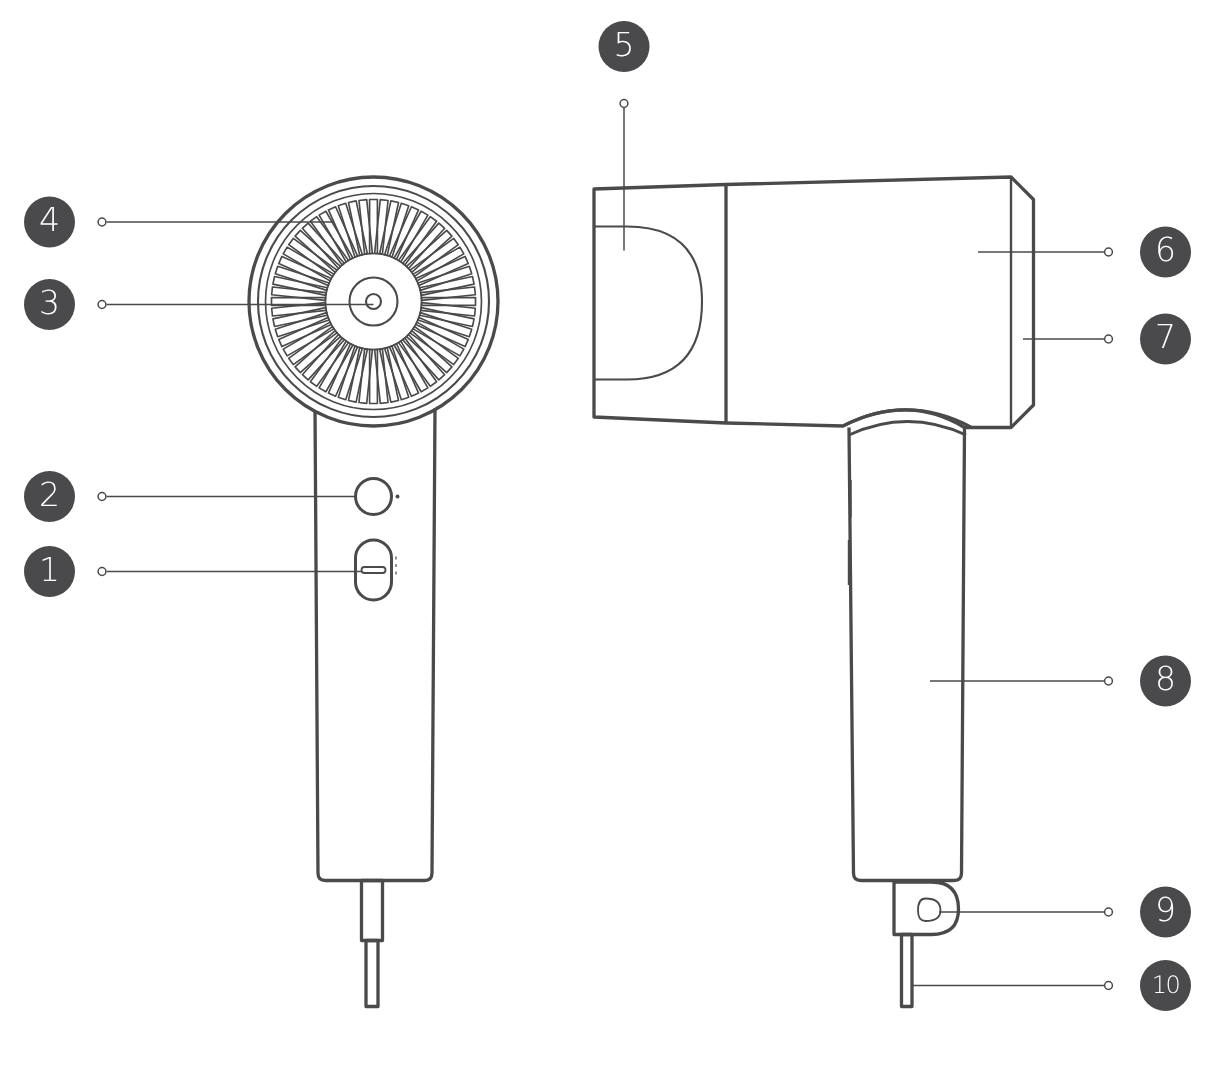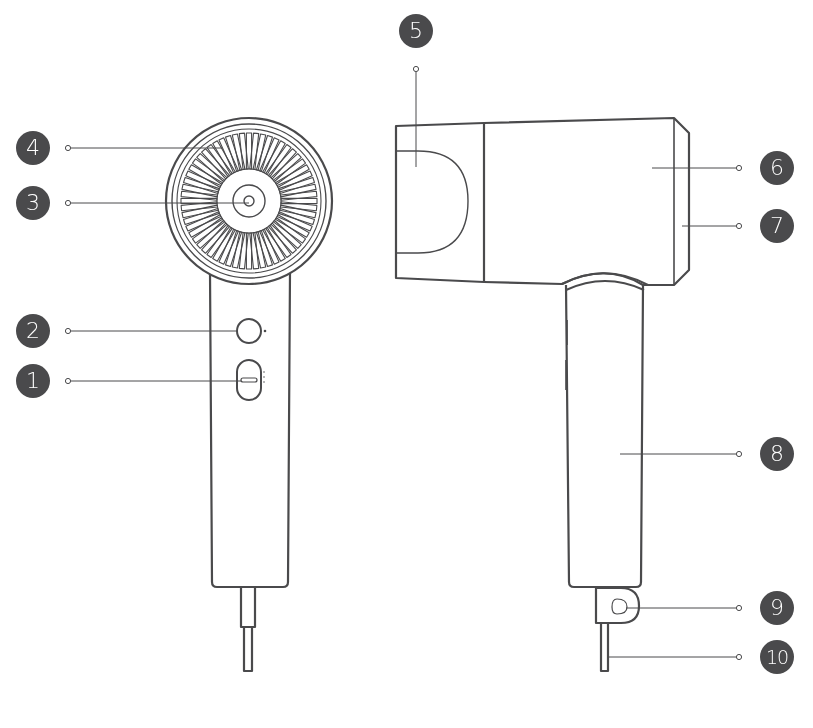--- a/index.html
+++ b/index.html
@@ -3,21 +3,21 @@
   <meta charset="utf-8">
   <style>
     html, body { margin: 0; padding: 0; background: #ffffff; }
     body { width: 813px; height: 728px; position: relative; overflow: hidden; font-family: "Liberation Sans", sans-serif; }
     svg.diagram { position: absolute; left: 0; top: 0; width: 813px; height: 728px; }
     .badge {
       position: absolute; width: 34px; height: 34px; border-radius: 50%;
       background: #4a4a4c; color: #ffffff; display: flex; align-items: center; justify-content: center;
       font-family: "DejaVu Sans", sans-serif; font-size: 22px; font-weight: 300; line-height: 1;
     }
-    .badge.small-text { font-size: 19px; letter-spacing: -1px; }
+    .badge.small-text { font-size: 16px; letter-spacing: -1px; }
   </style>
 </head>
 <body>
 
 <svg class="diagram" viewBox="0 0 813 728" xmlns="http://www.w3.org/2000/svg">
   <g fill="none" stroke="#4a4a4c" stroke-width="2.2" stroke-linejoin="round">
 
     <g>
 
       <path d="M210,272 L212,582 Q212,587 217,587 L283,587 Q288,587 288,582 L290,272"></path>

